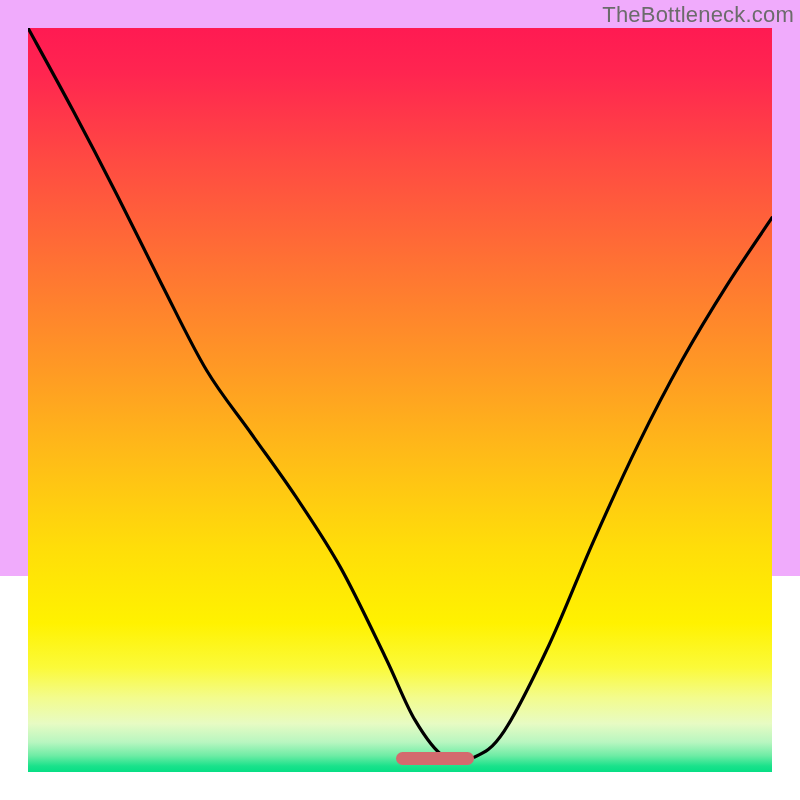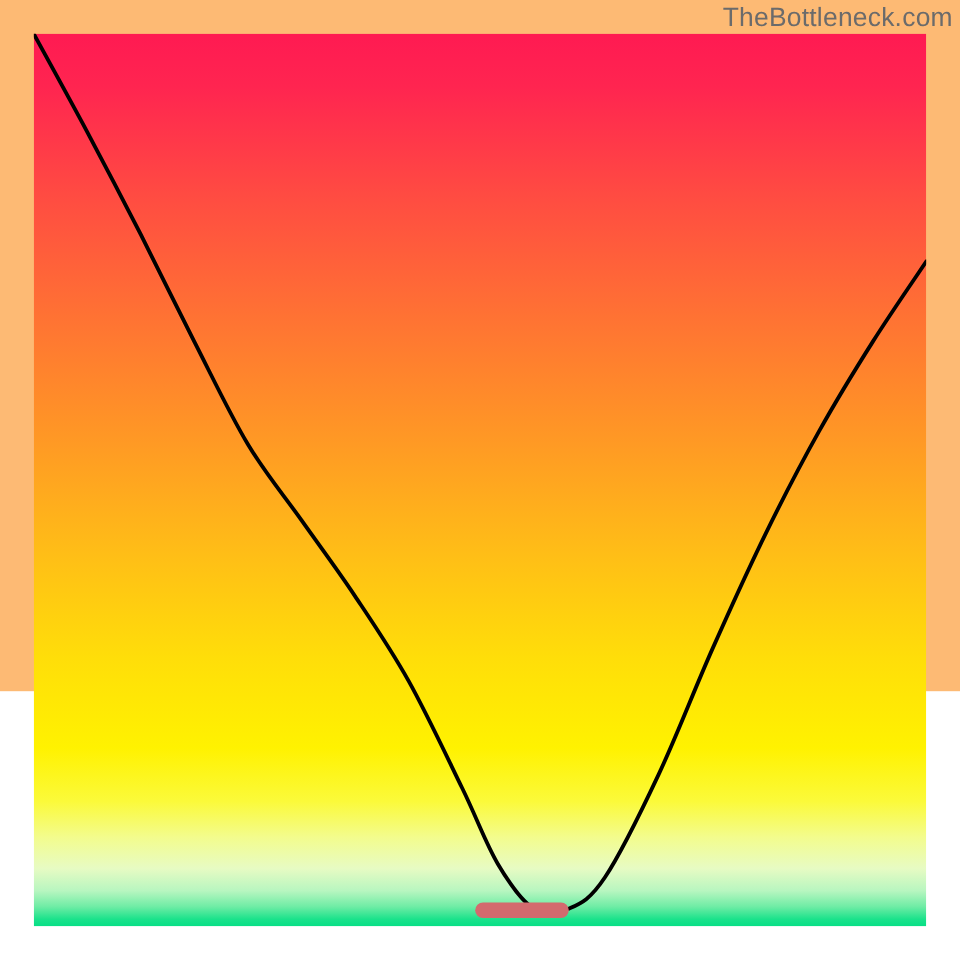--- a/index.html
+++ b/index.html
@@ -10,21 +10,21 @@
     background: #ffffff;
     overflow: hidden;
     font-family: Arial, Helvetica, sans-serif;
   }
   .frame {
     position: absolute;
     top: 0;
     left: 0;
     width: 800px;
     height: 576px;
-    background: #fdba74;
+    background: #f0abfc;
     box-sizing: border-box;
   }
   .watermark {
     position: absolute;
     top: 2px;
     right: 6px;
     color: #6b6b6b;
     font-size: 22px;
     letter-spacing: 0.2px;
     font-weight: 400;

